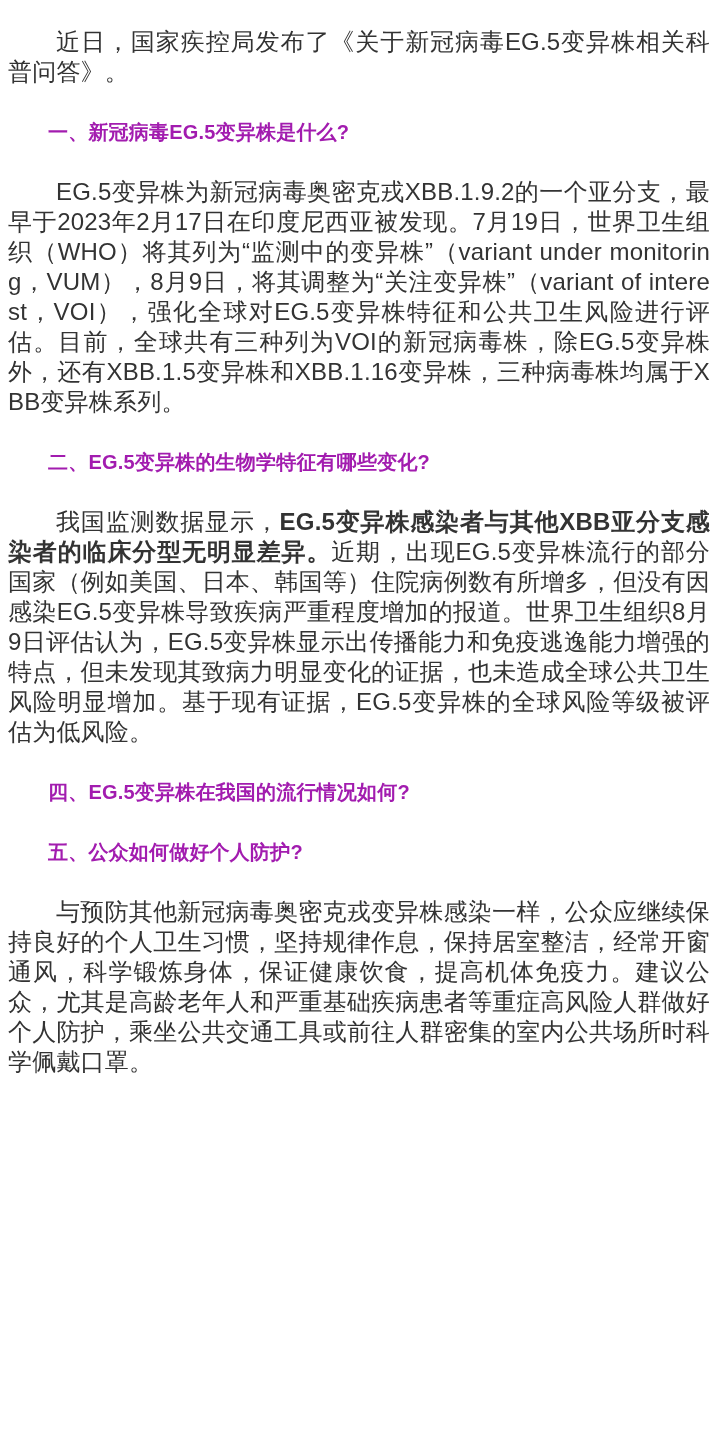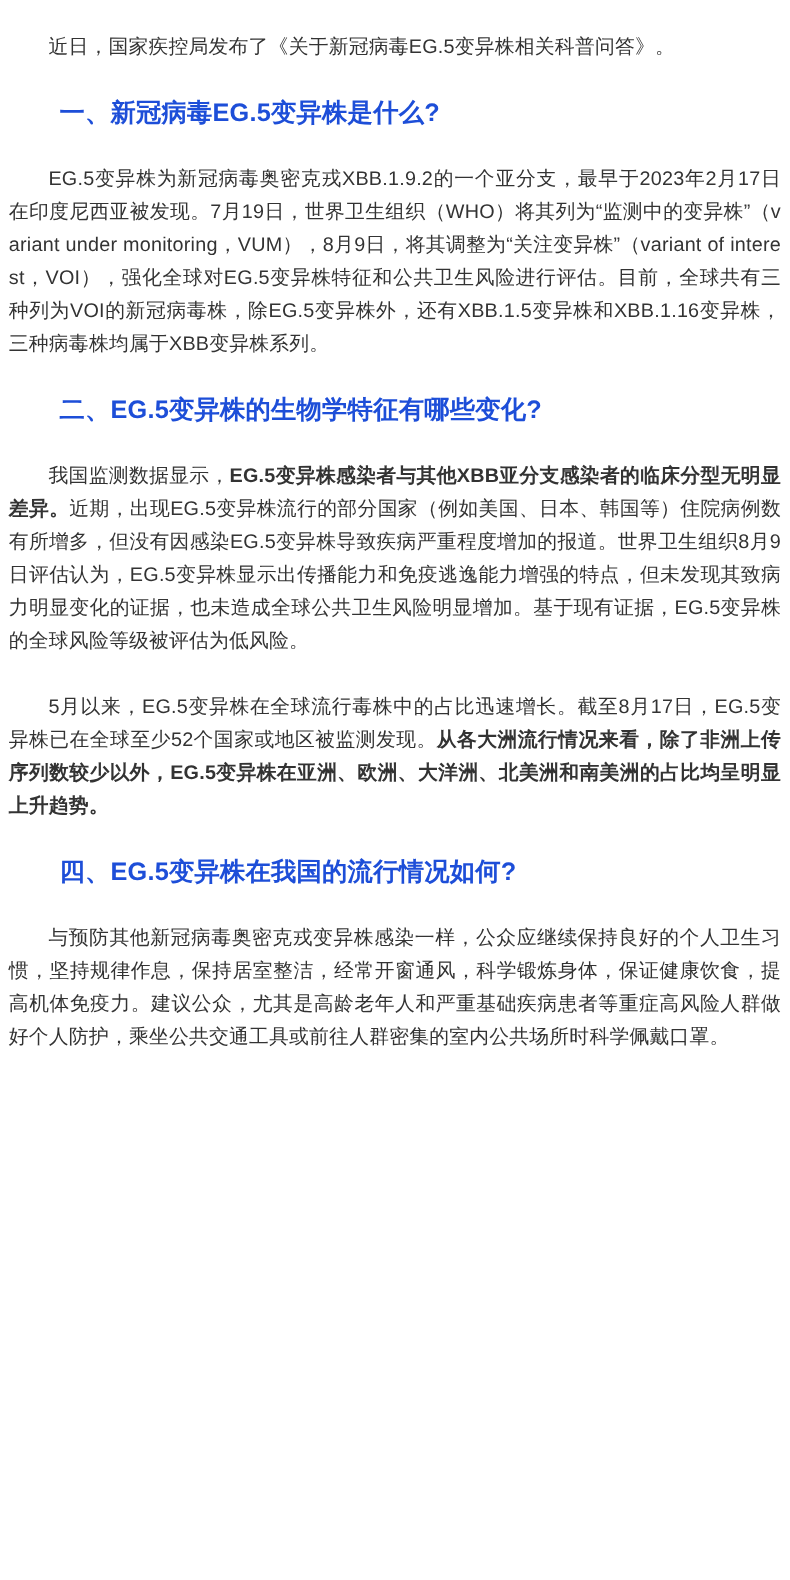--- a/index.html
+++ b/index.html
@@ -11,49 +11,49 @@
     width: 718px;
     min-height: 1436px;
     box-sizing: border-box;
     font-family: "Liberation Sans", sans-serif;
     color: #333333;
   }
   .article {
     padding: 27px 8px 14px 8px;
   }
   .para {
-    font-size: 18px;
+    font-size: 24px;
     line-height: 30px;
     margin: 30px 0;
     text-align: justify;
     text-indent: 2em;
     letter-spacing: 0.2px;
     word-break: break-all;
   }
   .para:first-child {
     margin-top: 0;
   }
   .para .bold {
     font-weight: 700;
   }
   .heading {
-    font-size: 23px;
+    font-size: 20px;
     line-height: 30px;
     margin: 30px 0;
     font-weight: 700;
-    color: #1d4ed8;
+    color: #a21caf;
     text-indent: 2em;
     letter-spacing: 0.2px;
   }
 </style>
 </head>
 <body>
 
 <main class="article">
     <p class="para"><span>近日，国家疾控局发布了《关于新冠病毒EG.5变异株相关科普问答》。</span></p>
     <h2 class="heading">一、新冠病毒EG.5变异株是什么?</h2>
     <p class="para"><span>EG.5变异株为新冠病毒奥密克戎XBB.1.9.2的一个亚分支，最早于2023年2月17日在印度尼西亚被发现。7月19日，世界卫生组织（WHO）将其列为“监测中的变异株”（variant under monitoring，VUM），8月9日，将其调整为“关注变异株”（variant of interest，VOI），强化全球对EG.5变异株特征和公共卫生风险进行评估。目前，全球共有三种列为VOI的新冠病毒株，除EG.5变异株外，还有XBB.1.5变异株和XBB.1.16变异株，三种病毒株均属于XBB变异株系列。</span></p>
     <h2 class="heading">二、EG.5变异株的生物学特征有哪些变化?</h2>
     <p class="para"><span>我国监测数据显示，</span><span class="bold">EG.5变异株感染者与其他XBB亚分支感染者的临床分型无明显差异。</span><span>近期，出现EG.5变异株流行的部分国家（例如美国、日本、韩国等）住院病例数有所增多，但没有因感染EG.5变异株导致疾病严重程度增加的报道。世界卫生组织8月9日评估认为，EG.5变异株显示出传播能力和免疫逃逸能力增强的特点，但未发现其致病力明显变化的证据，也未造成全球公共卫生风险明显增加。基于现有证据，EG.5变异株的全球风险等级被评估为低风险。</span></p>
-    <p class="para"><span>5月以来，EG.5变异株在全球流行毒株中的占比迅速增长。截至8月17日，EG.5变异株已在全球至少52个国家或地区被监测发现。</span><span class="bold">从各大洲流行情况来看，除了非洲上传序列数较少以外，EG.5变异株在亚洲、欧洲、大洋洲、北美洲和南美洲的占比均呈明显上升趋势。</span></p>
     <h2 class="heading">四、EG.5变异株在我国的流行情况如何?</h2>
+    <h2 class="heading">五、公众如何做好个人防护?</h2>
     <p class="para"><span>与预防其他新冠病毒奥密克戎变异株感染一样，公众应继续保持良好的个人卫生习惯，坚持规律作息，保持居室整洁，经常开窗通风，科学锻炼身体，保证健康饮食，提高机体免疫力。建议公众，尤其是高龄老年人和严重基础疾病患者等重症高风险人群做好个人防护，乘坐公共交通工具或前往人群密集的室内公共场所时科学佩戴口罩。</span></p>
   </main>
 
 </body></html>

